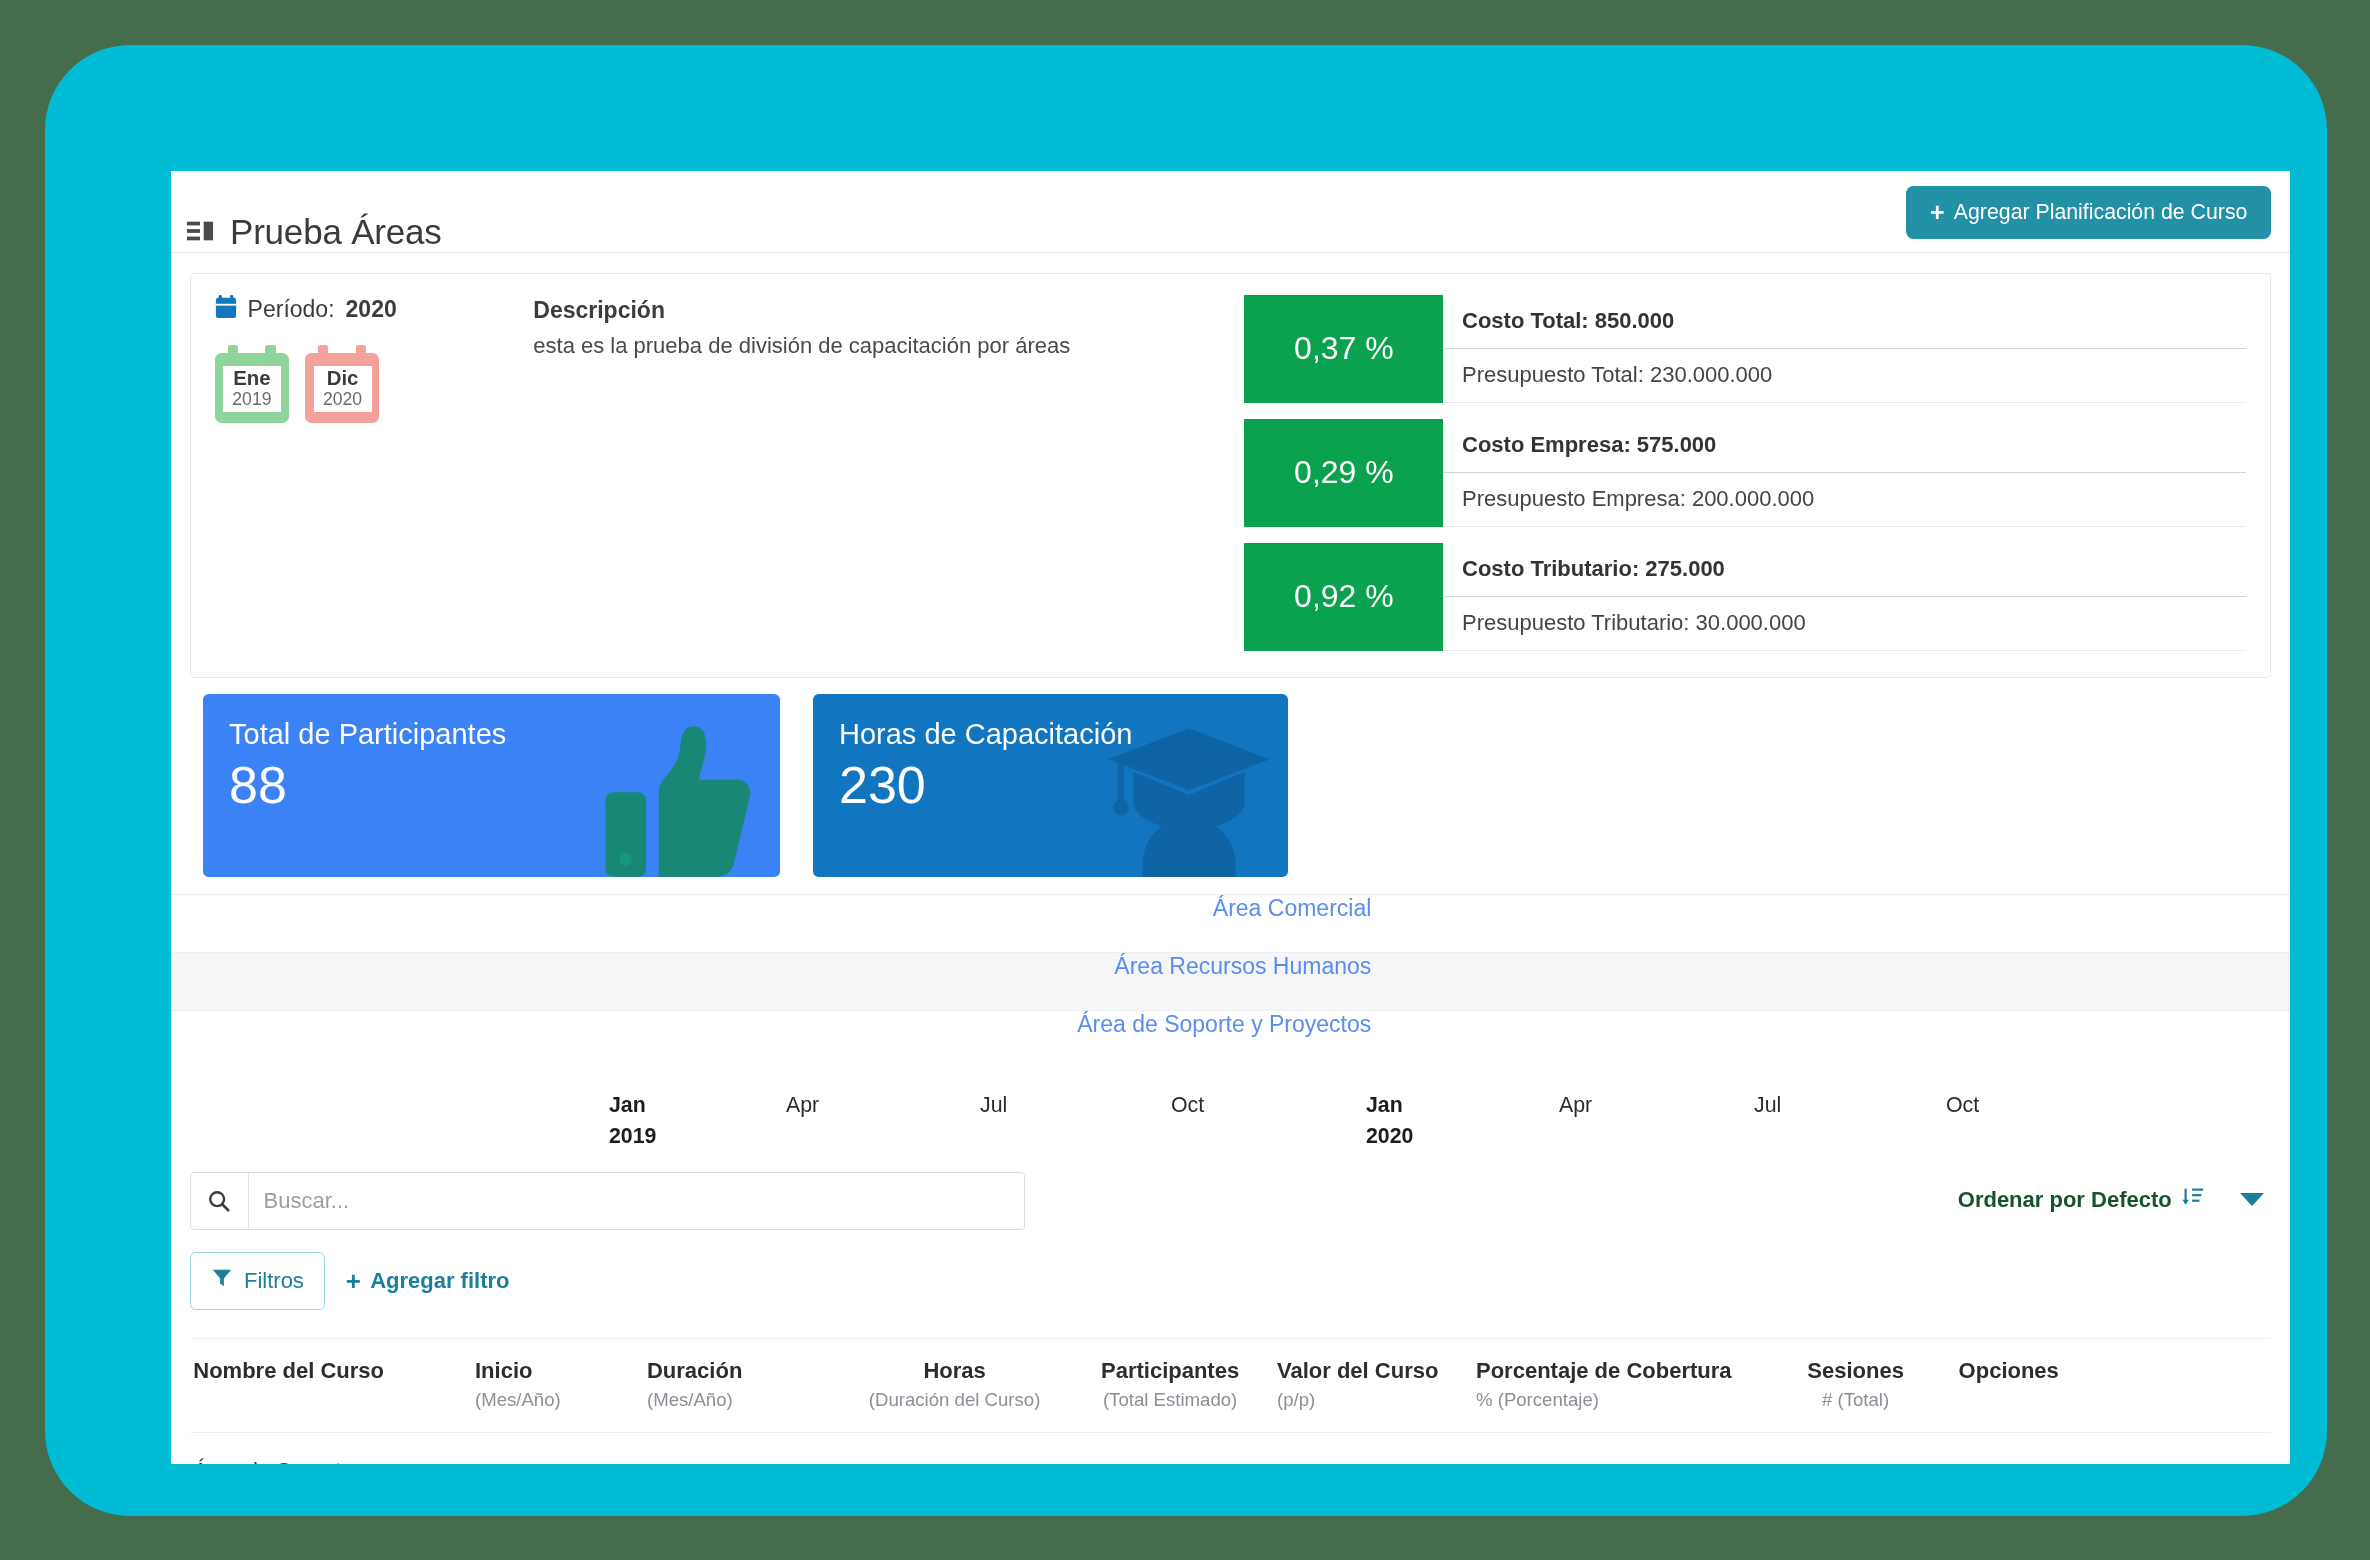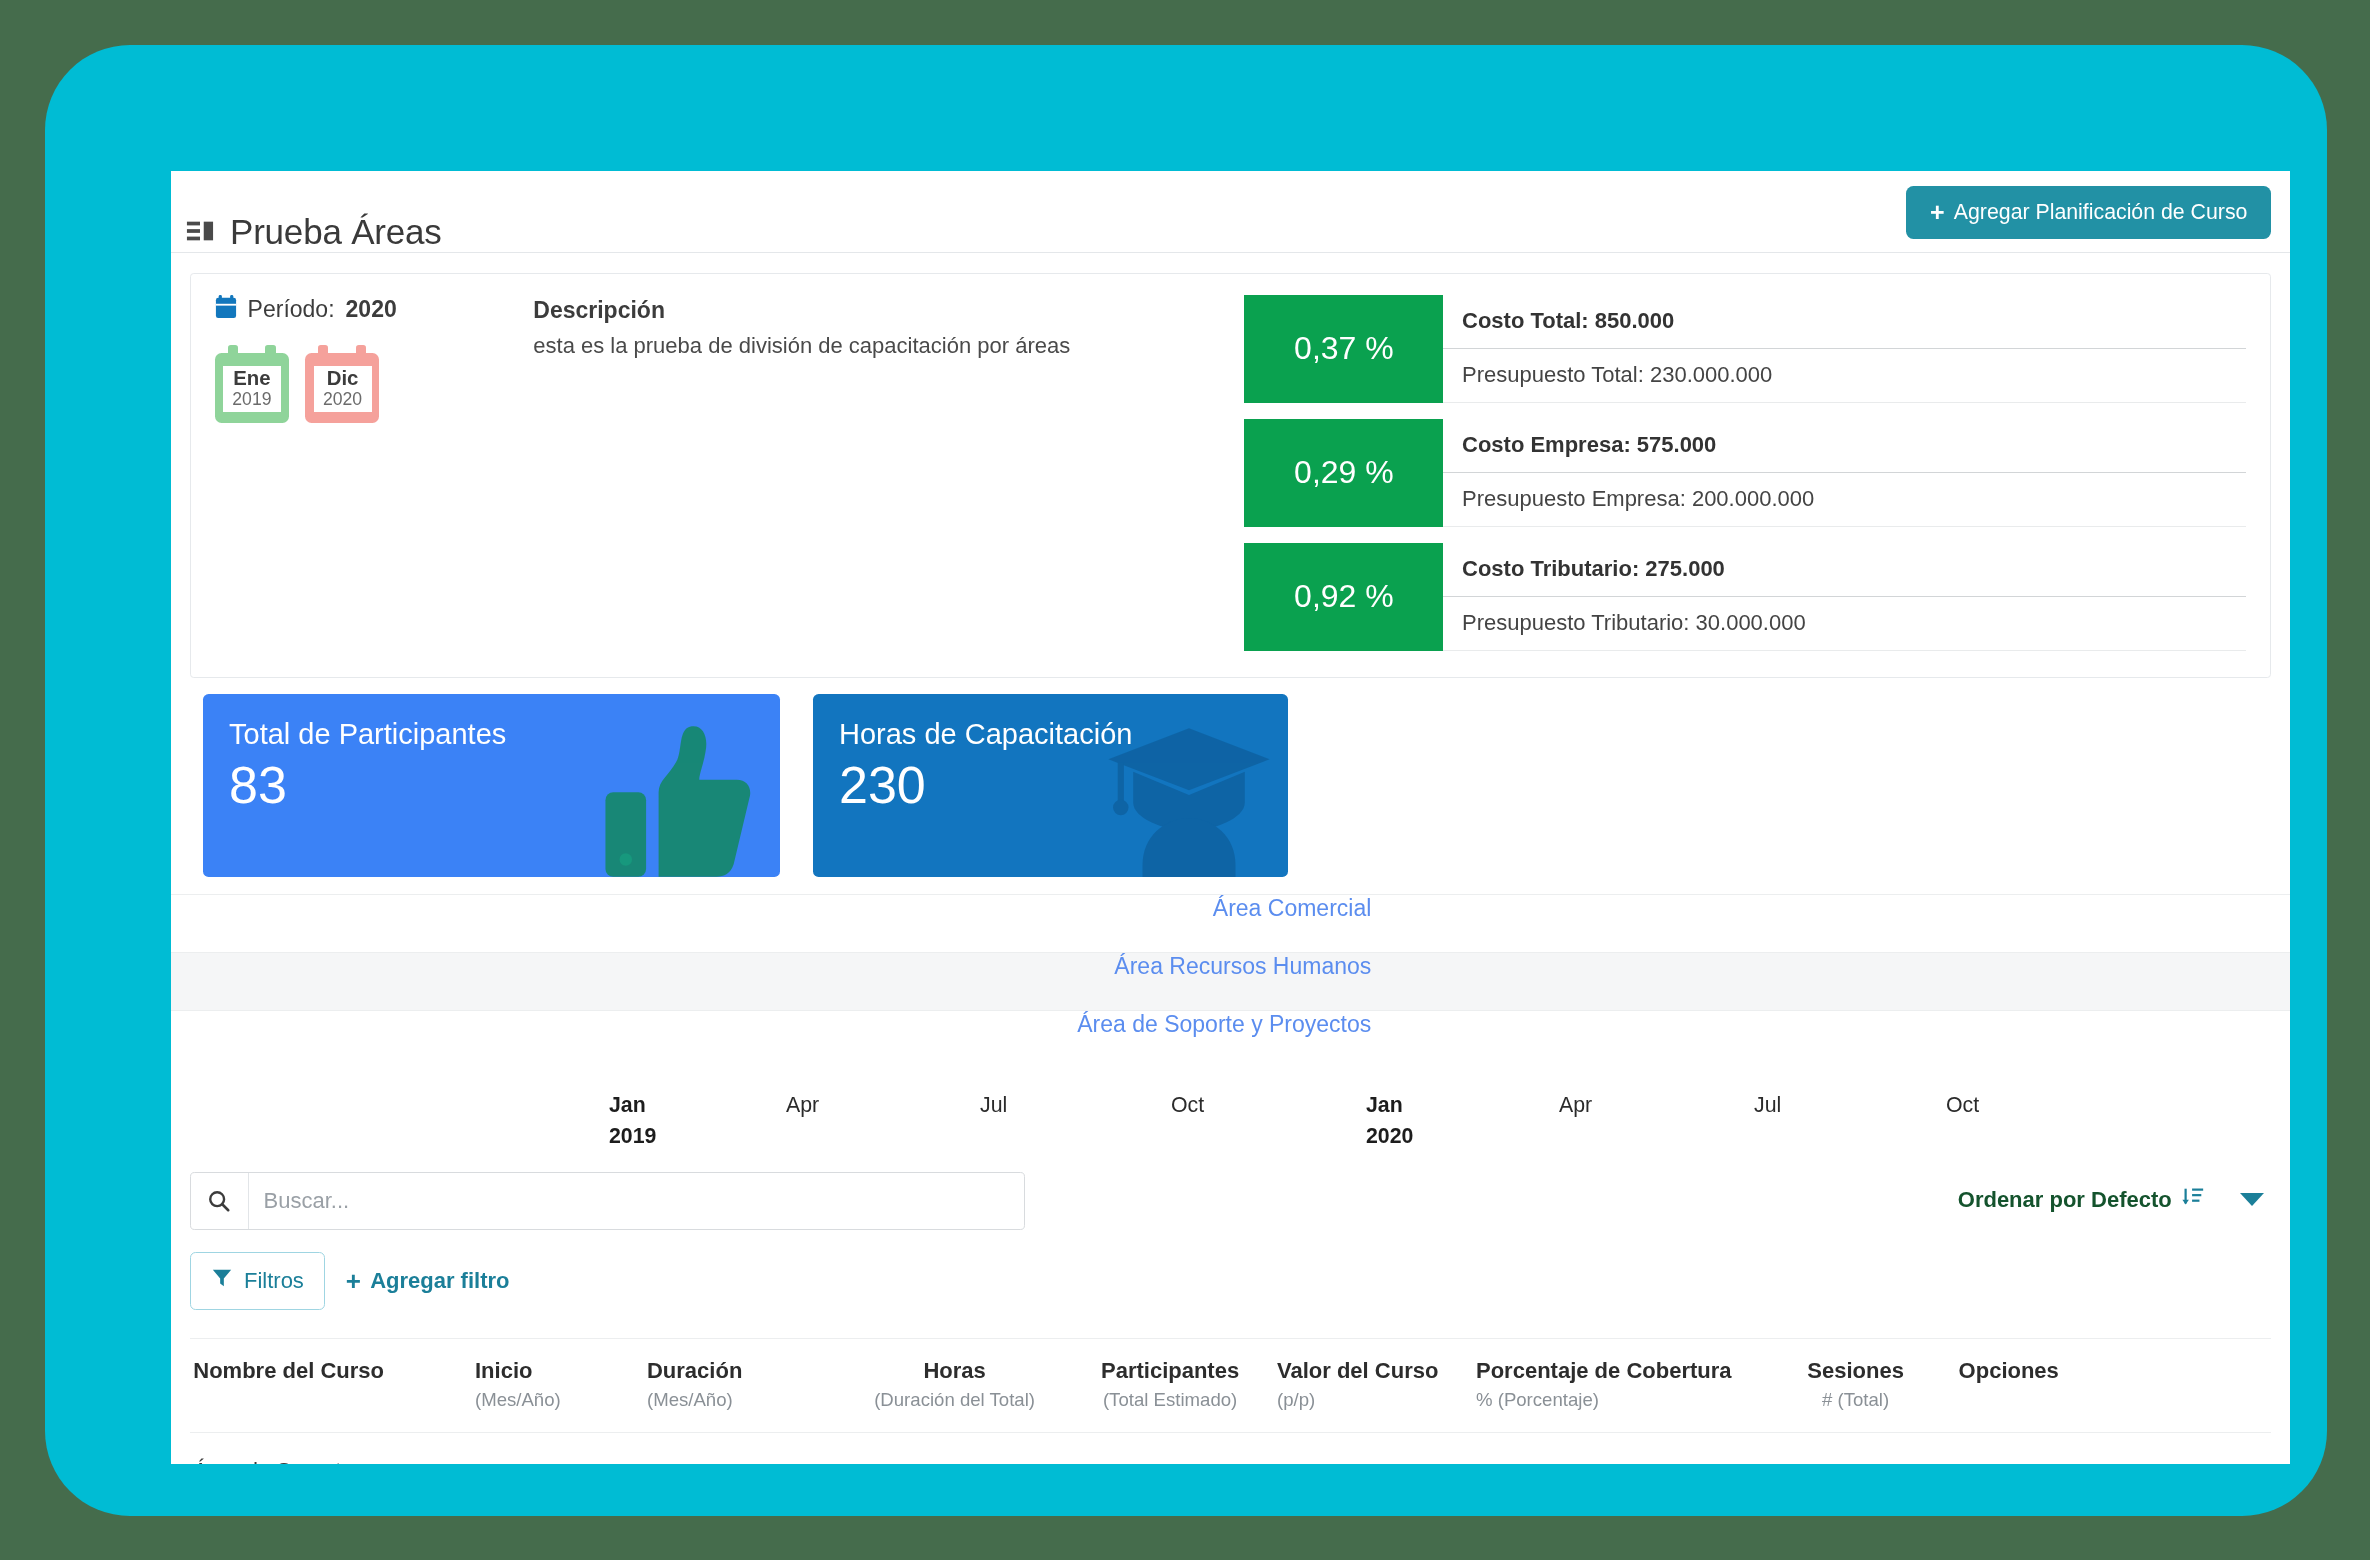--- a/index.html
+++ b/index.html
@@ -302,21 +302,21 @@
 
     <div style="display:flex; gap:33px; margin:16.7px 18.6px 0 32px;">
       <div style="position:relative;width:577px;height:183px;border-radius:5.6px;overflow:hidden;background:#3b82f6;">
         <svg width="195" height="172" viewBox="0 0 120 110" style="position:absolute;right:1.9px;bottom:-5.6px;opacity:.72">
           <rect x="12" y="52" width="26" height="54" rx="5" fill="#0b8a45"></rect>
           <circle cx="25" cy="95" r="4" fill="#0aa14f"></circle>
           <path d="M46 106 L46 52 C46 44 54 40 58 31 C61 24 59 12 66 10 C74 8 78 16 76 26 C75 33 72 40 72 44 L96 44 C103 44 106 50 104 56 L94 98 C92 104 88 106 83 106 Z" fill="#0b8a45"></path>
         </svg>
         <div style="position:relative;padding:24px 0 0 26px;">
           <div style="font-size:29px;color:#fff;">Total de Participantes</div>
-          <div style="font-size:52px;color:#fff;font-weight:400;margin-top:3.7px;">83</div>
+          <div style="font-size:52px;color:#fff;font-weight:400;margin-top:3.7px;">88</div>
         </div>
       </div>
       <div style="position:relative;width:475px;height:183px;border-radius:5.6px;overflow:hidden;background:#1275bf;">
         <svg width="186" height="172" viewBox="0 0 120 110" style="position:absolute;right:5.6px;bottom:-3.7px;opacity:.72">
           <path d="M60 12 L112 32 L60 52 L8 32 Z" fill="#0d5e9c"></path>
           <path d="M24 40 L24 60 C24 70 44 78 60 78 C76 78 96 70 96 60 L96 40 L60 55 Z" fill="#0d5e9c"></path>
           <rect x="14" y="34" width="4" height="26" fill="#0d5e9c"></rect>
           <circle cx="16" cy="63" r="5" fill="#0d5e9c"></circle>
           <path d="M60 70 C44 70 30 82 30 100 L30 110 L90 110 L90 100 C90 82 76 70 60 70 Z" fill="#0d5e9c"></path>
         </svg>
@@ -430,21 +430,21 @@
             <th style="width:172px;text-align:left;">
               <span class="th-main">Inicio</span>
               <span class="th-sub">(Mes/Año)</span>
             </th>
             <th style="width:199px;text-align:left;">
               <span class="th-main">Duración</span>
               <span class="th-sub">(Mes/Año)</span>
             </th>
             <th style="width:232px;">
               <span class="th-main">Horas</span>
-              <span class="th-sub">(Duración del Total)</span>
+              <span class="th-sub">(Duración del Curso)</span>
             </th>
             <th style="width:199px;">
               <span class="th-main">Participantes</span>
               <span class="th-sub">(Total Estimado)</span>
             </th>
             <th style="width:199px;text-align:left;">
               <span class="th-main">Valor del Curso</span>
               <span class="th-sub">(p/p)</span>
             </th>
             <th style="width:306px;text-align:left;">

